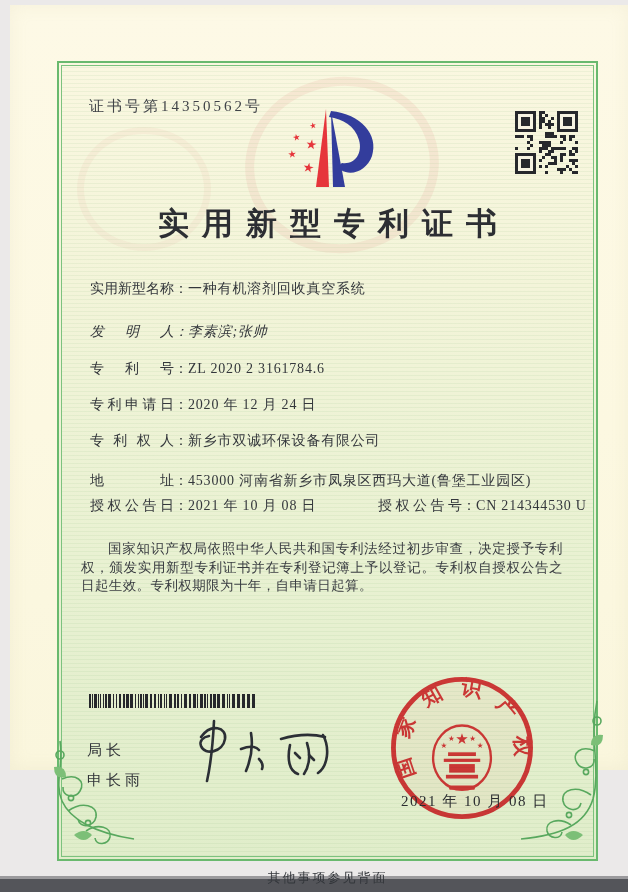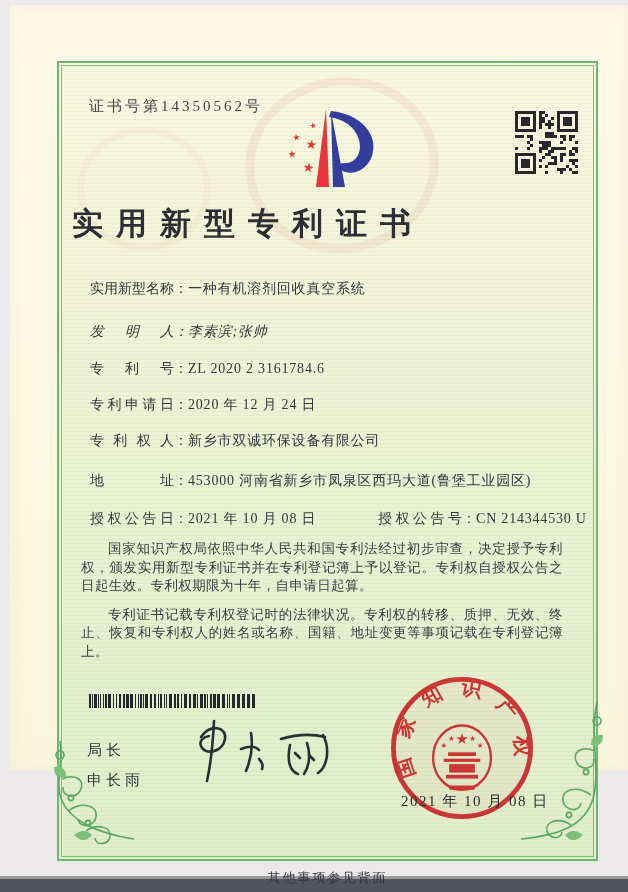--- a/index.html
+++ b/index.html
@@ -28,29 +28,29 @@
     background:repeating-linear-gradient(0deg,rgba(128,182,118,.14) 0 1px,transparent 1px 4px);
     opacity:.75;
   }
   .ghost{position:absolute;border-radius:50%;pointer-events:none;}
   .ghost-a{left:186px;top:14px;width:176px;height:158px;border:9px solid rgba(226,90,90,.09);transform:rotate(-8deg);}
   .ghost-b{left:18px;top:64px;width:120px;height:110px;border:7px solid rgba(226,90,90,.055);}
   .cert-no{position:absolute;left:30px;top:34px;font-size:15px;letter-spacing:3px;color:#404348;z-index:3;}
   .logo{position:absolute;left:203px;top:36px;width:124px;height:108px;z-index:2;}
   .qr{position:absolute;left:456px;top:48px;width:63px;height:63px;z-index:2;}
   .title{
-    position:absolute;left:0;top:140px;width:100%;text-align:left;
+    position:absolute;left:0;top:140px;width:100%;text-align:center;
     font-size:31px;font-weight:600;color:#2c2e33;letter-spacing:13px;text-indent:13px;z-index:3;
   }
   .rows{position:absolute;left:31px;top:0;width:500px;font-size:14px;color:#34373c;z-index:3;}
   .row{position:absolute;left:0;white-space:nowrap;}
   .row .lbl{display:inline-block;width:84px;text-align:justify;text-align-last:justify;letter-spacing:0;vertical-align:top;}
   .row .colon{display:inline-block;width:14px;}
   .row .val{letter-spacing:.8px;margin-top:16px;}
-  .r0{top:217px;} .r1{top:260px;font-style:italic;} .r2{top:297px;} .r3{top:333px;} .r4{top:369px;} .r5{top:409px;} .r6{top:447px;}
+  .r0{top:217px;} .r1{top:260px;font-style:italic;} .r2{top:297px;} .r3{top:333px;} .r4{top:369px;} .r5{top:409px;} .r6{top:434px;}
   .grant2{position:absolute;left:288px;top:0;white-space:nowrap;}
   .paras{
     position:absolute;left:22px;top:477px;width:497px;z-index:3;
     font-size:13.5px;line-height:18.6px;color:#3a3d42;text-align:justify;letter-spacing:.4px;
   }
   .paras p{margin:0 15px 10px 0;text-indent:2em;}
   .barcode{position:absolute;left:30px;top:631px;width:168px;height:14px;z-index:3;}
   .officer{position:absolute;left:28px;top:672px;font-size:15px;line-height:30px;letter-spacing:4px;color:#303338;z-index:3;}
   .signature{position:absolute;left:130px;top:652px;width:160px;height:80px;z-index:4;}
   .seal{position:absolute;left:328px;top:610px;width:150px;height:150px;z-index:3;mix-blend-mode:multiply;}
@@ -226,21 +226,20 @@
       <div class="row r6">
         <span class="lbl">授权公告日</span><span class="colon">：</span><span class="val">2021 年 10 月 08 日</span>
         <span class="grant2">
           <span class="lbl">授权公告号</span><span class="colon">：</span><span class="val">CN 214344530 U</span>
         </span>
       </div>
     </div>
 
     <div class="paras">
       <p>国家知识产权局依照中华人民共和国专利法经过初步审查，决定授予专利权，颁发实用新型专利证书并在专利登记簿上予以登记。专利权自授权公告之日起生效。专利权期限为十年，自申请日起算。</p>
-      <p>专利证书记载专利权登记时的法律状况。专利权的转移、质押、无效、终止、恢复和专利权人的姓名或名称、国籍、地址变更等事项记载在专利登记簿上。</p>
     </div>
 
     <div class="barcode">
       <svg id="barcode-svg" width="168" height="14" viewBox="0 0 168 14">
           <rect x="0" y="0" width="2" height="14" fill="#26282c"></rect>
           <rect x="3" y="0" width="1" height="14" fill="#26282c"></rect>
           <rect x="5" y="0" width="3" height="14" fill="#26282c"></rect>
           <rect x="9" y="0" width="1" height="14" fill="#26282c"></rect>
           <rect x="11" y="0" width="1" height="14" fill="#26282c"></rect>
           <rect x="14" y="0" width="1" height="14" fill="#26282c"></rect>

